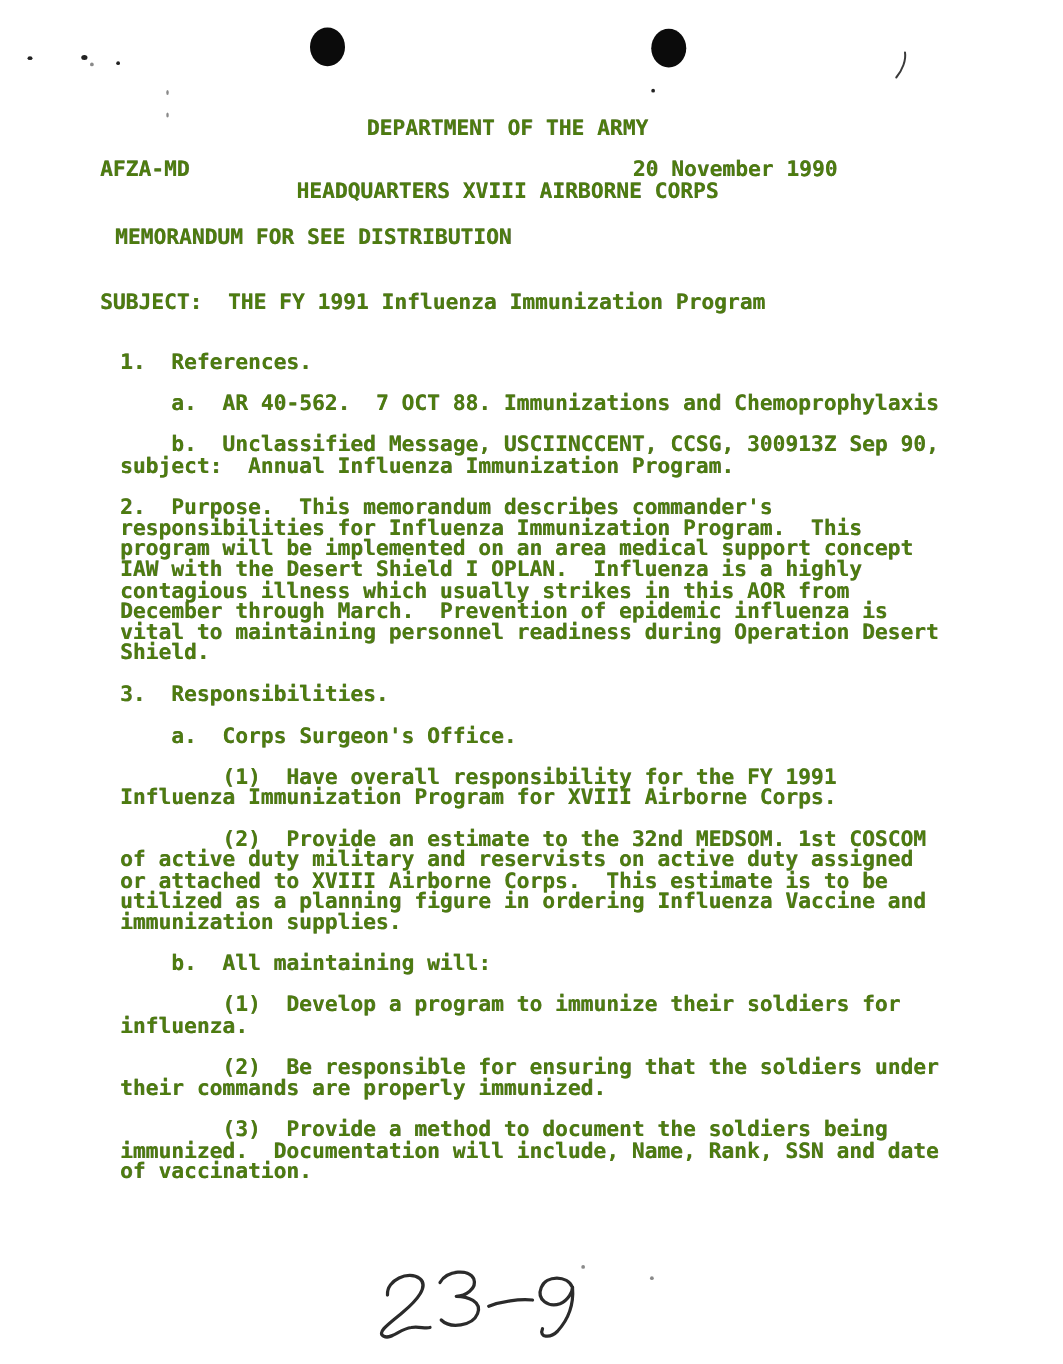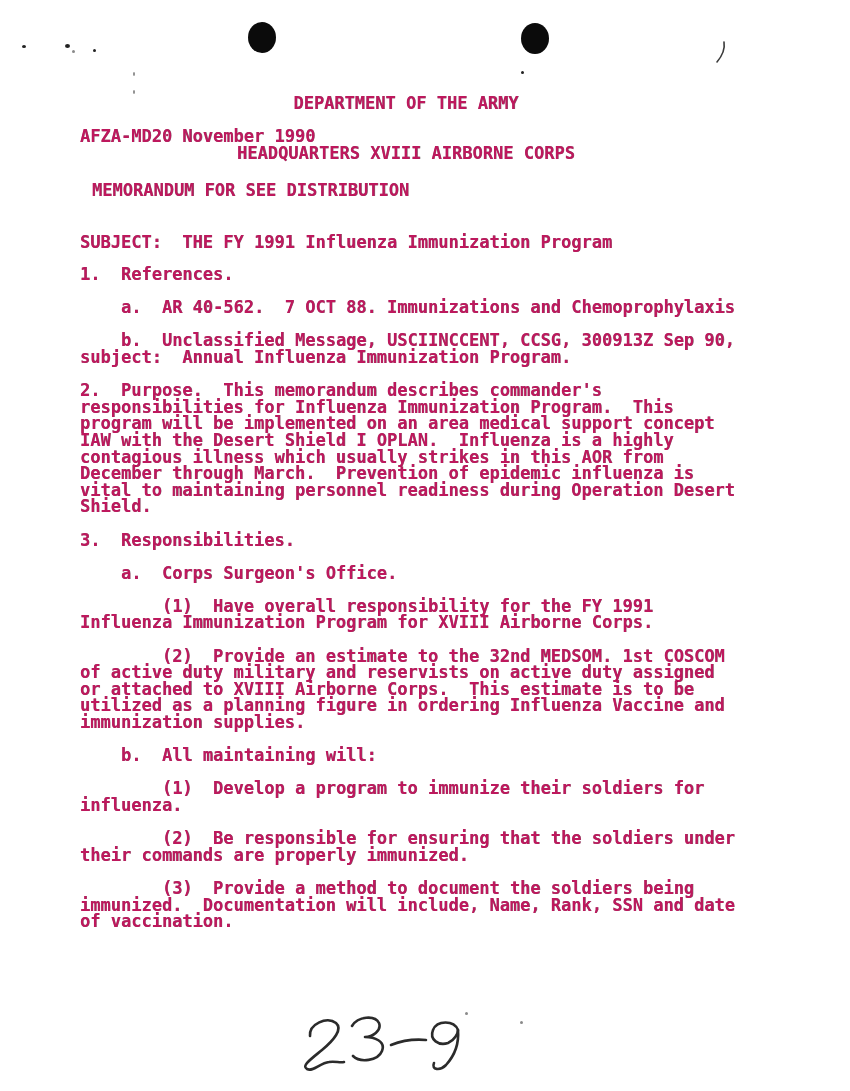--- a/index.html
+++ b/index.html
@@ -5,50 +5,51 @@
   html,body{margin:0;padding:0;background:#ffffff;}
   .page{
     position:relative;
     width:792px;height:1091px;
     background:#ffffff;
     overflow:hidden;
     font-family:"DejaVu Sans Mono","Liberation Mono",monospace;
     font-weight:bold;
     font-size:17px;
     line-height:16.6px;
-    color:#be185d;
+    color:#4d7c0f;
     text-shadow:0.3px 0 0 rgba(10,10,10,0.55);
   }
   .hole{
     position:absolute;
     width:28px;height:31px;
     background:#0b0b0b;
     border-radius:50%;
   }
   .hole-left{left:248px;top:22px;}
   .hole-right{left:521px;top:23px;}
   .letterhead{
     position:absolute;
     top:62px;left:0;width:812px;
     text-align:center;
     white-space:pre;
   }
   .symbol-date-row{
     position:absolute;
     top:128px;left:80px;right:122px;
     display:flex;
+    justify-content:space-between;
     white-space:pre;
   }
   .memo-for{position:absolute;top:182px;left:80px;white-space:pre;padding-left:12px;}
   .subject{position:absolute;top:212px;left:80px;white-space:pre;margin-top:22px;}
   .body-block{
     position:absolute;
     top:266px;left:80px;width:690px;
   }
-  .para{white-space:pre-wrap;margin:0;}
+  .para{white-space:pre-wrap;margin:16px;}
   .para + .para{margin-top:16.6px;}
   .speckle{position:absolute;background:#222;border-radius:50%;}
   .speckle.faint{background:#8a8a8a;}
   .stray-svg{position:absolute;overflow:visible;}
   .handwriting{
     position:absolute;
     left:296px;top:1012px;
   }
   .visually-hidden{
     position:absolute;width:1px;height:1px;overflow:hidden;

